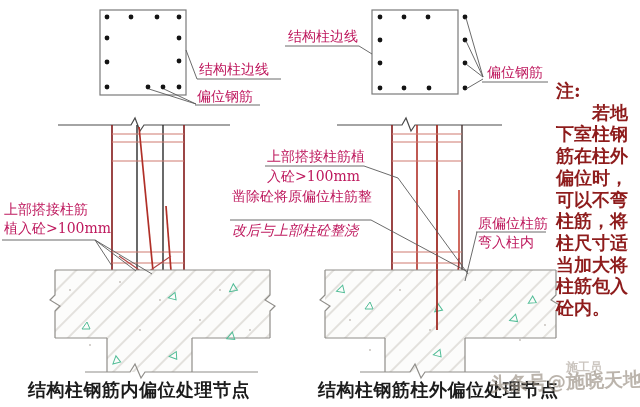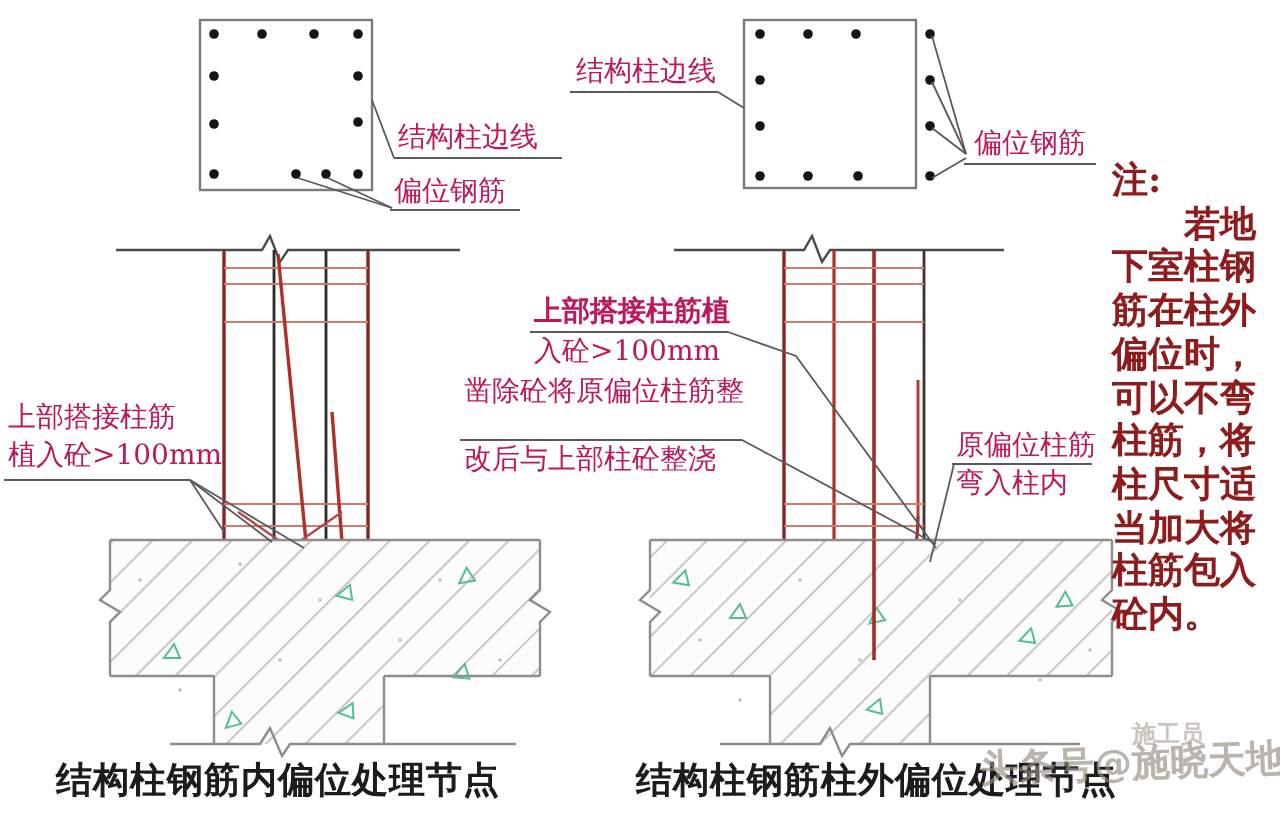--- a/index.html
+++ b/index.html
@@ -200,24 +200,24 @@
   </g>
 </svg>
 
 <div class="lbl" style="left:199px;top:62px;">结构柱边线</div>
 <div class="lbl" style="left:197px;top:89px;">偏位钢筋</div>
 <div class="lbl" style="left:4px;top:202px;">上部搭接柱筋</div>
 <div class="lbl" style="left:4px;top:221px;">植入砼&gt;100mm</div>
 
 <div class="lbl" style="left:288px;top:29px;">结构柱边线</div>
 <div class="lbl" style="left:487px;top:65px;">偏位钢筋</div>
-<div class="lbl" style="left:267px;top:149px;font-weight:bold;">上部搭接柱筋植</div>
+<div class="lbl" style="left:267px;top:149px;">上部搭接柱筋植</div>
 <div class="lbl" style="left:267px;top:169px;">入砼&gt;100mm</div>
 <div class="lbl" style="left:232px;top:189px;">凿除砼将原偏位柱筋整</div>
-<div class="lbl" style="left:232px;top:223px;">改后与上部柱砼整浇</div>
+<div class="lbl" style="left:232px;top:223px;font-style:italic;">改后与上部柱砼整浇</div>
 <div class="lbl" style="left:478px;top:216px;">原偏位柱筋</div>
 <div class="lbl" style="left:478px;top:235px;">弯入柱内</div>
 
 <div class="note">注:
 　　若地
 下室柱钢
 筋在柱外
 偏位时，
 可以不弯
 柱筋，将

